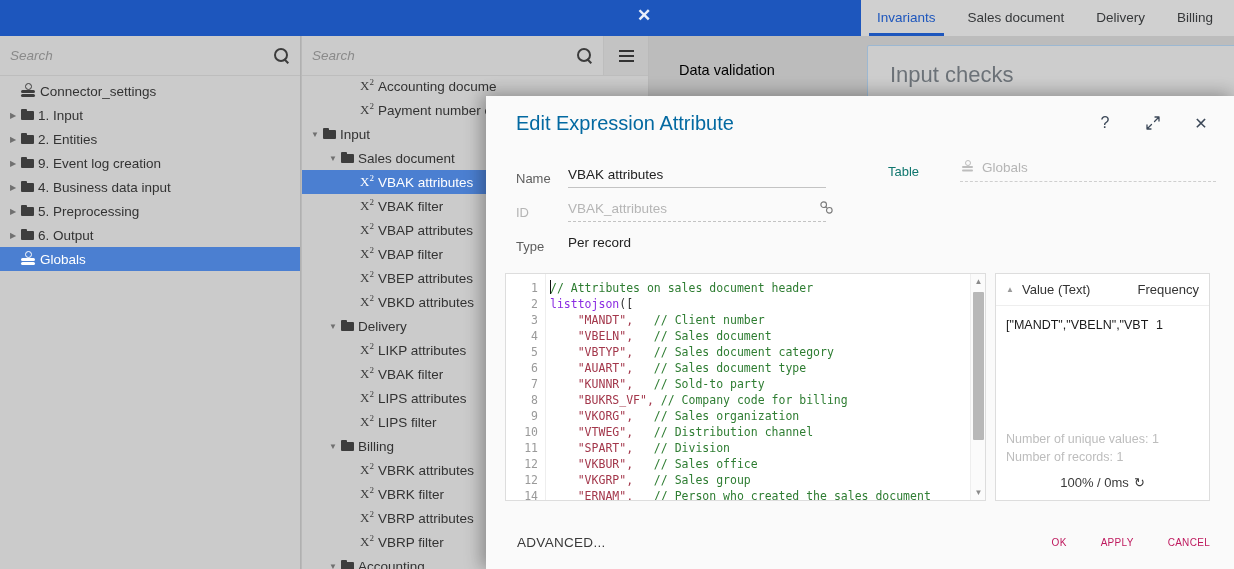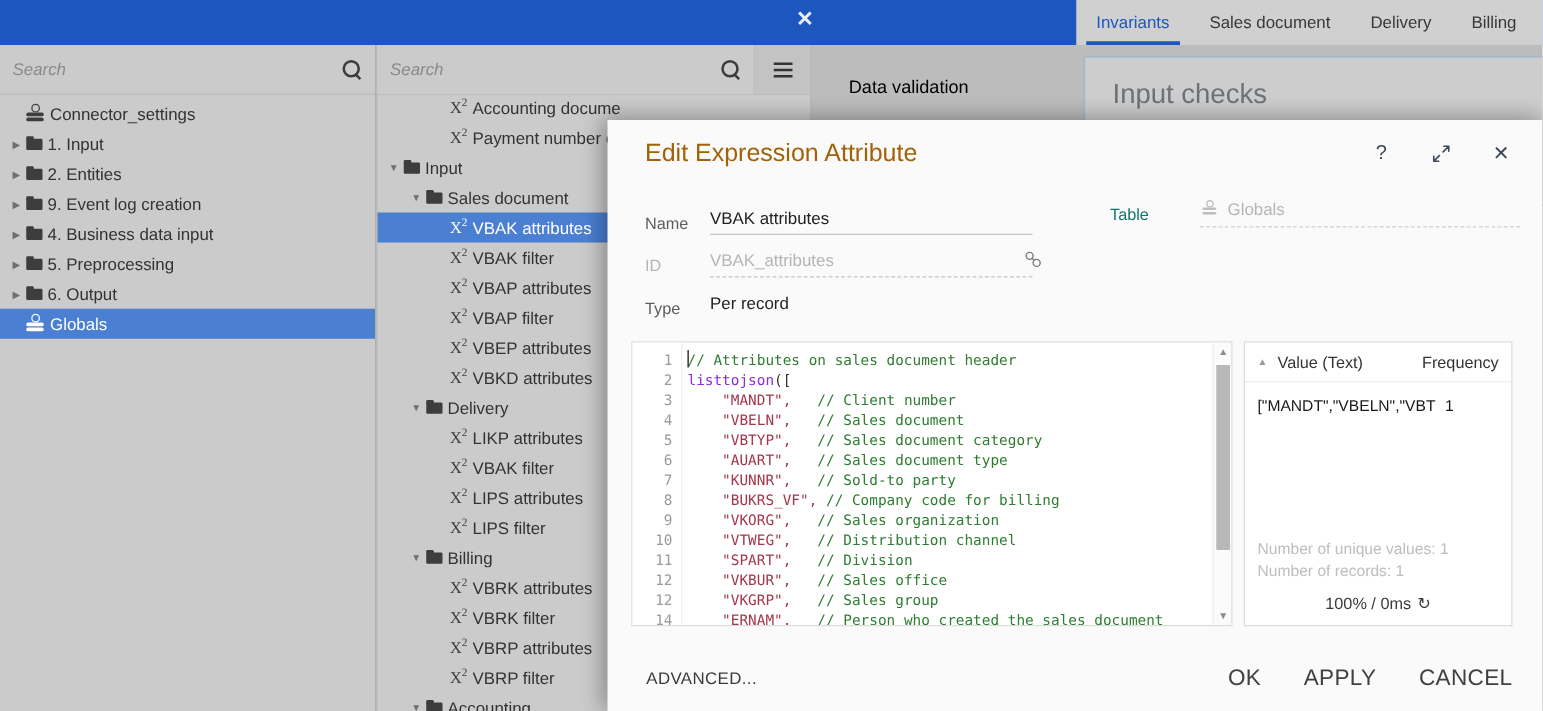--- a/index.html
+++ b/index.html
@@ -150,21 +150,21 @@
     position: absolute; left: 22px; top: 16px; font-size: 22px; color: #6c7278;
   }
 
   
   .dialog {
     position: absolute; left: 486px; top: 96px; width: 748px; height: 473px;
     background: #fafafa;
     box-shadow: -6px 0 16px rgba(0,0,0,0.22), 0 -4px 16px rgba(0,0,0,0.14);
   }
   .dlg-title {
-    position: absolute; left: 516px; top: 112px; font-size: 20px; color: #a16207;
+    position: absolute; left: 516px; top: 112px; font-size: 20px; color: #0369a1;
   }
   .dlg-icons { position: absolute; right: 22px; top: 112px; display: flex; gap: 26px; }
   .dlg-icons .ico {
     width: 22px; height: 22px; color: #3c4858; font-size: 16px;
     display: flex; align-items: center; justify-content: center; cursor: pointer;
   }
   .ico-expand svg { width: 14px; height: 14px; }
 
   .form { position: absolute; left: 516px; top: 160px; width: 700px; }
   .frow { display: flex; align-items: center; height: 34px; }
@@ -279,21 +279,21 @@
     display: flex; align-items: center;
   }
   .btn-adv {
     margin-left: 31px; font-size: 13.5px; color: #3a3a3a; letter-spacing: .3px;
     cursor: pointer;
   }
   .btns-right {
     margin-left: auto; margin-right: 24px; display: flex; gap: 34px;
   }
   .btn {
-    font-size: 18px; color: #404040; letter-spacing: .3px; cursor: pointer; text-align: center;
+    font-size: 10px; color: #be185d; letter-spacing: .3px; cursor: pointer; text-align: center;
   }
 </style>
 </head>
 <body>
 
 <div id="root">
 
   <div class="app-body"></div>
 
   <div class="topbar">

